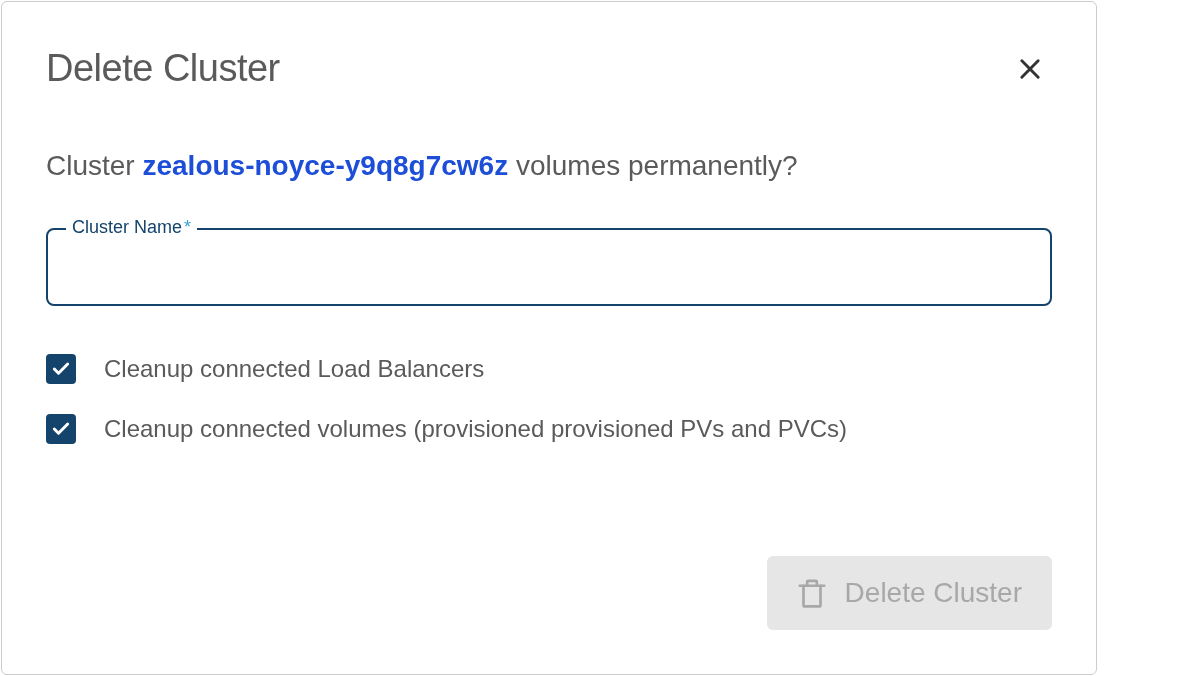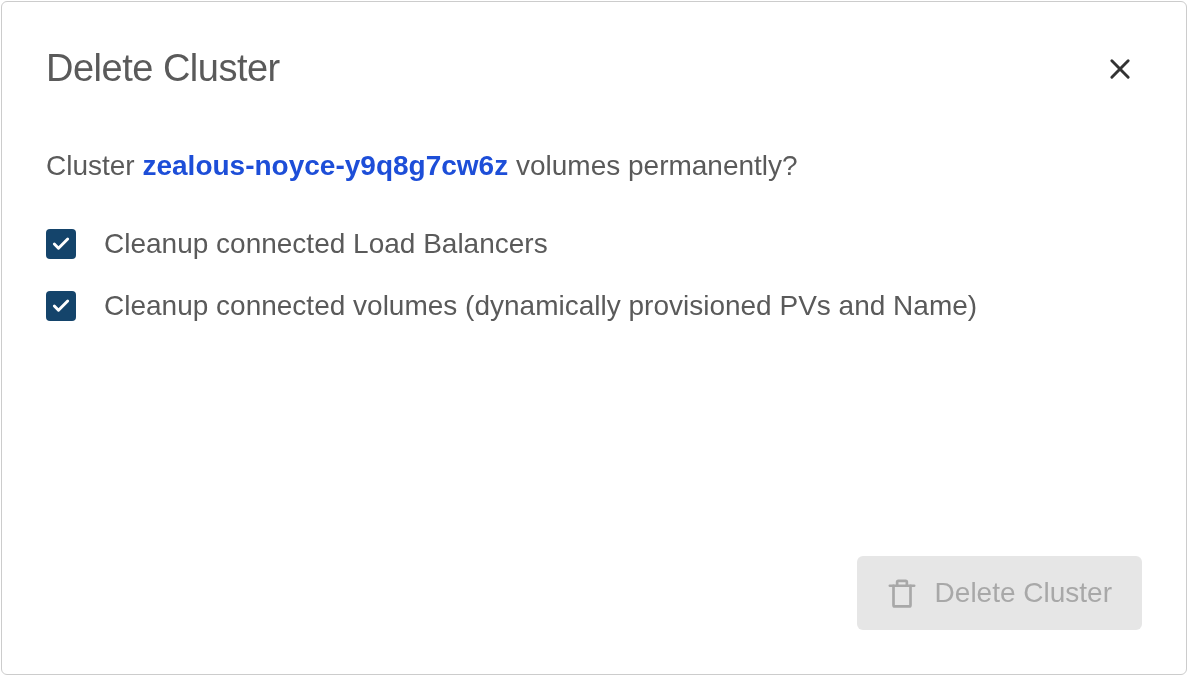--- a/index.html
+++ b/index.html
@@ -11,21 +11,21 @@
       font-family: -apple-system, BlinkMacSystemFont, "Segoe UI", Helvetica, Arial, sans-serif;
       background: #fff;
       width: 1188px;
       height: 676px;
       position: relative;
     }
     .modal {
       background: #fff;
       border: 1px solid #ccc;
       border-radius: 6px;
-      width: 1186px;
+      width: 1096px;
       height: 674px;
       margin: 1px;
       padding: 45px 44px;
       position: relative;
     }
     .modal-header {
       display: flex;
       justify-content: space-between;
       align-items: flex-start;
       margin-bottom: 60px;
@@ -102,21 +102,21 @@
       justify-content: center;
       margin-right: 28px;
       cursor: pointer;
       flex-shrink: 0;
     }
     .checkbox svg {
       width: 20px;
       height: 20px;
     }
     .checkbox-label {
-      font-size: 28px;
+      font-size: 24px;
       color: #5a5a5a;
       cursor: pointer;
     }
     .modal-footer {
       position: absolute;
       bottom: 44px;
       right: 44px;
     }
     .delete-btn {
       display: flex;
@@ -149,37 +149,43 @@
         <line x1="5" y1="5" x2="19" y2="19"></line>
         <line x1="19" y1="5" x2="5" y2="19"></line>
       </svg>
     </div>
   </div>
 
   <p class="confirm-text">
     <span>Cluster </span><span class="cluster-name">zealous-noyce-y9q8g7cw6z</span><span> volumes permanently?</span>
   </p>
 
+  <div class="input-wrapper">
+    <label class="input-label">
+      <span>Cluster Name</span><span class="asterisk">*</span>
+    </label>
+    <input type="text" class="text-input" value="" style="">
+  </div>
 
   <div class="checkbox-row">
     <div class="checkbox">
       <svg viewBox="0 0 24 24" fill="none" stroke="#fff" stroke-width="3.5" stroke-linecap="round" stroke-linejoin="round">
         <polyline points="4 12 9 17 20 6"></polyline>
       </svg>
     </div>
     <label class="checkbox-label">Cleanup connected Load Balancers</label>
   </div>
 
   <div class="checkbox-row">
     <div class="checkbox">
       <svg viewBox="0 0 24 24" fill="none" stroke="#fff" stroke-width="3.5" stroke-linecap="round" stroke-linejoin="round">
         <polyline points="4 12 9 17 20 6"></polyline>
       </svg>
     </div>
-    <label class="checkbox-label">Cleanup connected volumes (dynamically provisioned PVs and Name)</label>
+    <label class="checkbox-label">Cleanup connected volumes (provisioned provisioned PVs and PVCs)</label>
   </div>
 
   <div class="modal-footer">
     <button class="delete-btn" disabled="">
       <svg viewBox="0 0 24 28" fill="none" stroke="#a8a8a8" stroke-width="2.2" stroke-linecap="round" stroke-linejoin="round">
         <line x1="2" y1="8" x2="22" y2="8"></line>
         <path d="M8 8 V5 a1 1 0 0 1 1-1 h6 a1 1 0 0 1 1 1 V8"></path>
         <path d="M5 8 V24 a1 1 0 0 0 1 1 h12 a1 1 0 0 0 1-1 V8"></path>
       </svg>
       <span class="delete-btn-text">Delete Cluster</span>

